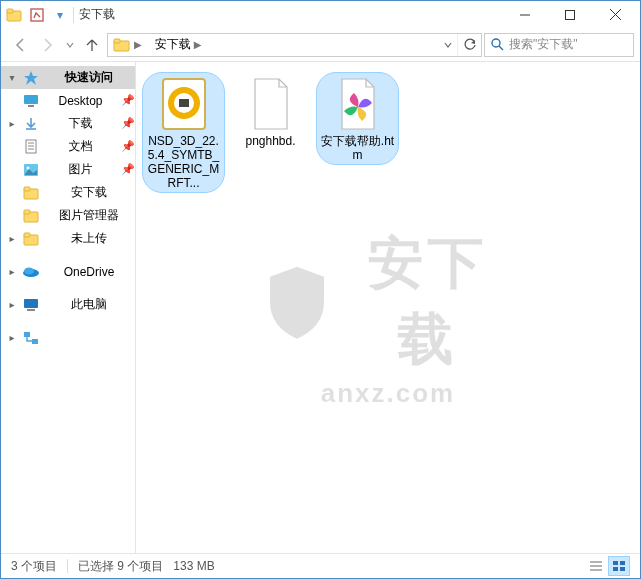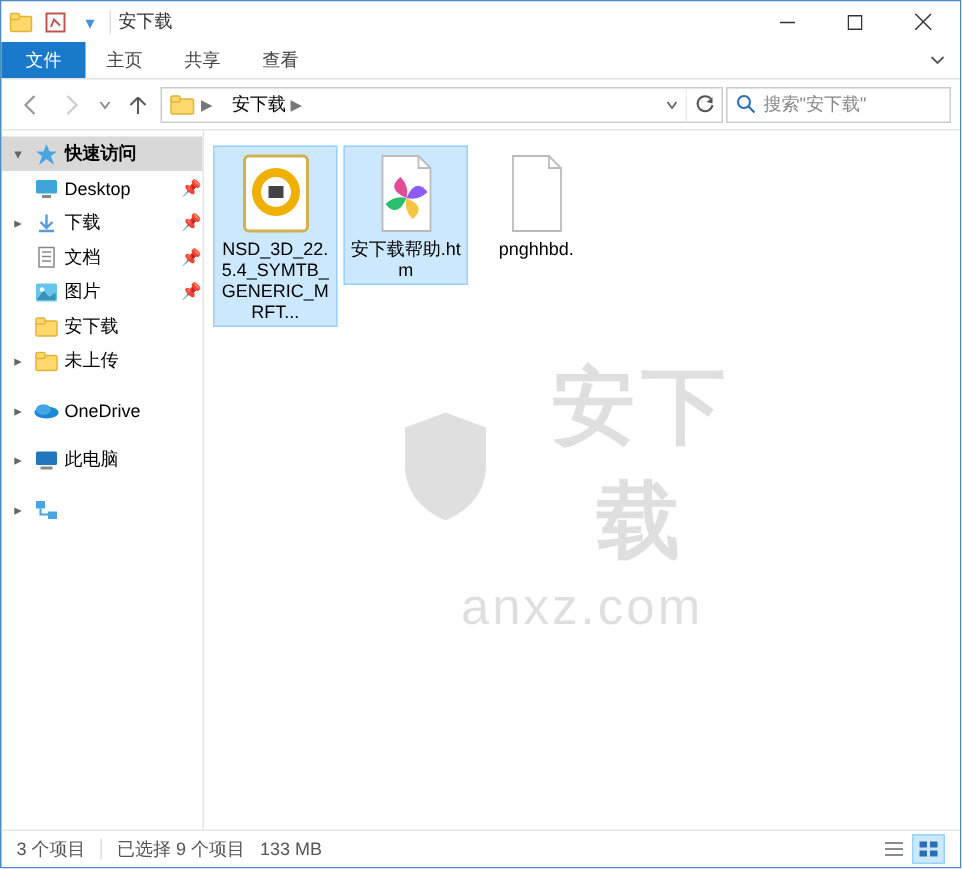--- a/index.html
+++ b/index.html
@@ -33,36 +33,36 @@
 .searchbox { width: 150px; height: 24px; border: 1px solid #ccc; display: flex; align-items: center; font-size: 12px; color: #888; padding: 0 6px; }
 .searchbox .sicon { margin-right: 5px; }
 
 
 .body { flex: 1; display: flex; overflow: hidden; }
 .sidebar { width: 135px; border-right: 1px solid #e5e5e5; overflow: auto; padding-top: 4px; font-size: 12px; }
 .tree-item { display: flex; align-items: center; height: 23px; padding-left: 4px; gap: 3px; }
 .tree-item .exp { width: 14px; text-align: center; color: #666; font-size: 10px; }
 .tree-item .exp.none { visibility: hidden; }
 .tree-item .ticon { width: 18px; display: flex; align-items: center; justify-content: center; }
-.tree-item .lbl { flex: 1; white-space: nowrap; overflow: hidden; text-overflow: ellipsis; }
+.tree-item .lbl { flex: 1; white-space: nowrap; overflow: hidden; text-overflow: ellipsis; text-align: center; }
 .tree-item .pin { width: 14px; color: #888; font-size: 11px; }
 .tree-item.indent { }
 .tree-item.quick { background: #d8d8d8; }
 .tree-item.quick .lbl { font-weight: bold; }
 .tree-spacer { height: 10px; }
 
 .content { flex: 1; position: relative; padding: 10px 6px; display: flex; align-items: flex-start; gap: 4px; }
 .file-item { width: 83px; border: 1px solid transparent; display: flex; flex-direction: column; align-items: center; padding: 2px; font-size: 12px; text-align: center; }
-.file-item.selected { background: #cce8ff; border-color: #99d1ff; }
+.file-item.selected { background: #cce8ff; border-color: #99d1ff; border-radius: 20px; }
 .file-item .ficon { width: 58px; height: 58px; display: flex; align-items: center; justify-content: center; }
 .file-item .flabel { width: 100%; word-break: break-all; line-height: 14px; margin-top: 1px; max-height: 70px; overflow: hidden; }
 
 .watermark { position: absolute; left: 50%; top: 50%; transform: translate(-50%, -45%); opacity: 0.12; pointer-events: none; text-align: center; }
 .watermark .wm1 { font-size: 56px; font-weight: bold; letter-spacing: 4px; }
-.watermark .wm2 { font-size: 34px; letter-spacing: 2px; font-family: Arial, sans-serif; }
+.watermark .wm2 { font-size: 26px; letter-spacing: 2px; font-family: Arial, sans-serif; font-weight: bold; }
 
 
 .statusbar { height: 25px; border-top: 1px solid #e5e5e5; display: flex; align-items: center; font-size: 12px; color: #555; padding: 0 10px; gap: 10px; }
 .statusbar .sep { width: 1px; height: 14px; background: #ddd; }
 .statusbar .views { margin-left: auto; display: flex; gap: 1px; }
 .statusbar .viewbtn { width: 22px; height: 20px; display: flex; align-items: center; justify-content: center; border: 1px solid transparent; }
 .statusbar .viewbtn.active { background: #cce8ff; border-color: #99d1ff; }
 
 svg { display: block; }
 </style>
@@ -102,31 +102,20 @@
         </div>
       <div class="winbtn">
           <svg width="11" height="11">
             <line x1="0" y1="0" x2="11" y2="11" stroke="#333" stroke-width="1"></line>
             <line x1="11" y1="0" x2="0" y2="11" stroke="#333" stroke-width="1"></line>
           </svg>
         </div>
     </div>
   </div>
 
-  <div class="ribbon">
-    <div class="tab file">文件</div>
-    <div class="tab">主页</div>
-    <div class="tab">共享</div>
-    <div class="tab">查看</div>
-    <div class="expand">
-        <svg width="10" height="10">
-          <path d="M1 3 L5 7 L9 3" stroke="#555" fill="none" stroke-width="1.2"></path>
-        </svg>
-      </div>
-  </div>
 
   <div class="navbar">
     <div class="navbtn">
         <svg width="18" height="18">
           <path d="M12 3 L6 9 L12 15" stroke="#999" fill="none" stroke-width="1.5"></path>
         </svg>
       </div>
     <div class="navbtn">
         <svg width="18" height="18">
           <path d="M6 3 L12 9 L6 15" stroke="#ccc" fill="none" stroke-width="1.5"></path>
@@ -241,20 +230,30 @@
       </div>
       <div class="tree-item indent">
         <span class="exp none">▸</span>
           <span class="ticon">
             <svg width="16" height="14">
               <rect x="1" y="3" width="14" height="10" rx="1" fill="#ffd96b" stroke="#e0b43a"></rect>
               <rect x="1" y="1" width="6" height="4" rx="1" fill="#ffd96b" stroke="#e0b43a"></rect>
             </svg>
           </span>
         <span class="lbl">安下载</span>
+      </div>
+      <div class="tree-item indent">
+        <span class="exp none">▸</span>
+          <span class="ticon">
+            <svg width="16" height="14">
+              <rect x="1" y="3" width="14" height="10" rx="1" fill="#ffd96b" stroke="#e0b43a"></rect>
+              <rect x="1" y="1" width="6" height="4" rx="1" fill="#ffd96b" stroke="#e0b43a"></rect>
+            </svg>
+          </span>
+        <span class="lbl">图片管理器</span>
       </div>
       <div class="tree-item indent">
         <span class="exp">▸</span>
           <span class="ticon">
             <svg width="16" height="14">
               <rect x="1" y="3" width="14" height="10" rx="1" fill="#ffd96b" stroke="#e0b43a"></rect>
               <rect x="1" y="1" width="6" height="4" rx="1" fill="#ffd96b" stroke="#e0b43a"></rect>
             </svg>
           </span>
         <span class="lbl">未上传</span>
@@ -309,47 +308,47 @@
       <div class="file-item selected">
         <div class="ficon">
           <svg width="50" height="54">
               <rect x="4" y="2" width="42" height="50" rx="3" fill="#fff" stroke="#d0b050" stroke-width="2"></rect>
               <circle cx="25" cy="26" r="16" fill="#f0b000"></circle>
               <circle cx="25" cy="26" r="10" fill="#fff"></circle>
               <rect x="20" y="22" width="10" height="8" fill="#444"></rect>
             </svg>
         </div>
         <div class="flabel">NSD_3D_22.5.4_SYMTB_GENERIC_MRFT...</div>
+      </div>
+
+      <div class="file-item">
+        <div class="ficon">
+          <svg width="44" height="54">
+              <path d="M6 2 L30 2 L38 10 L38 52 L6 52 Z" fill="#fff" stroke="#bbb" stroke-width="1.2"></path>
+              <path d="M30 2 L30 10 L38 10" fill="none" stroke="#bbb" stroke-width="1.2"></path>
+            </svg>
+        </div>
+        <div class="flabel">pnghhbd.</div>
       </div>
 
       <div class="file-item selected">
         <div class="ficon">
           <svg width="44" height="54">
               <path d="M6 2 L30 2 L38 10 L38 52 L6 52 Z" fill="#fff" stroke="#bbb" stroke-width="1.2"></path>
               <path d="M30 2 L30 10 L38 10" fill="none" stroke="#bbb" stroke-width="1.2"></path>
             <g transform="translate(22,30)">
               <path d="M0 0 Q-14 -6 -4 -14 Q2 -8 0 0 Z" fill="#e34b97"></path>
               <path d="M0 0 Q6 -14 14 -4 Q8 2 0 0 Z" fill="#8b5cf6"></path>
               <path d="M0 0 Q14 6 4 14 Q-2 8 0 0 Z" fill="#f5c542"></path>
               <path d="M0 0 Q-6 14 -14 4 Q-8 -2 0 0 Z" fill="#2dbd6e"></path>
             </g>
           </svg>
         </div>
         <div class="flabel">安下载帮助.htm</div>
       </div>
-
-      <div class="file-item">
-        <div class="ficon">
-          <svg width="44" height="54">
-              <path d="M6 2 L30 2 L38 10 L38 52 L6 52 Z" fill="#fff" stroke="#bbb" stroke-width="1.2"></path>
-              <path d="M30 2 L30 10 L38 10" fill="none" stroke="#bbb" stroke-width="1.2"></path>
-            </svg>
-        </div>
-        <div class="flabel">pnghhbd.</div>
-      </div>
     </div>
   </div>
 
   <div class="statusbar">
     <span>3 个项目</span>
     <span class="sep"></span>
     <span>已选择 9 个项目</span>
     <span>133 MB</span>
     <div class="views">
       <div class="viewbtn">

